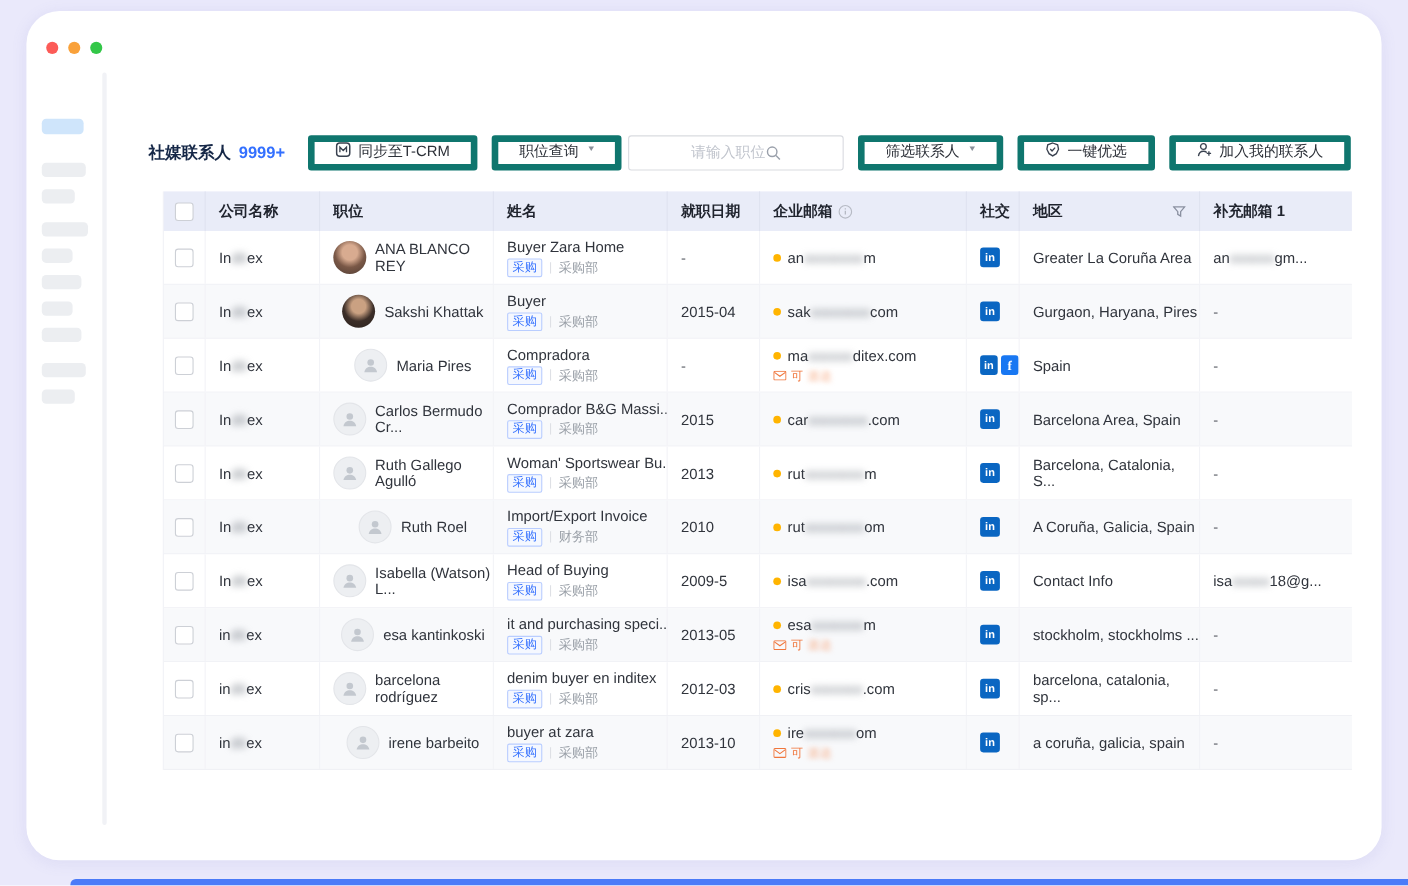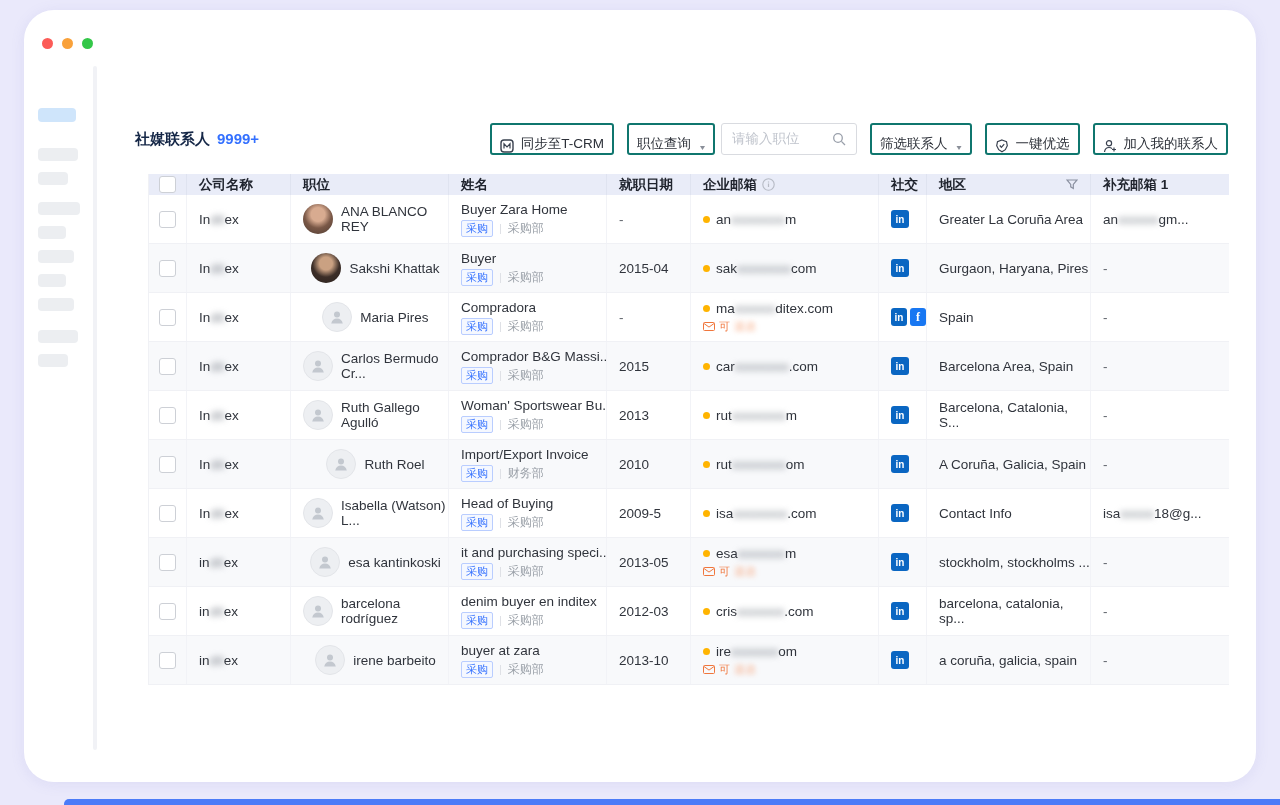--- a/index.html
+++ b/index.html
@@ -21,31 +21,31 @@
   .vdiv{position:absolute;left:69px;top:56px;height:684px;width:4px;background:#f1f2f6;border-radius:2px}
   .sbar{position:absolute;left:14px;height:13px;border-radius:4px;background:#eceef1}
   .sbar.active{background:#cfe5fb;height:14px}
 
   
   .title{position:absolute;left:111px;top:48px;font-size:23px;font-weight:700;color:#1d2129;letter-spacing:1.5px}
   .tb{position:absolute;left:111px;right:28px;top:112px;height:34px;display:flex;align-items:center}
   .tb-left{display:flex;gap:7px;align-items:baseline;font-size:15px;font-weight:700;color:#152747}
   .count{color:#3370ff;font-weight:700}
   .tb-right{margin-left:auto;display:flex;gap:13px;align-items:center}
-  .btn{height:32px;box-sizing:border-box;display:flex;align-items:flex-end;gap:7px;padding:0 8px;border:2px solid #0f766e;border-radius:3px;background:#fff;font-size:13.5px;color:#2c3038;cursor:pointer;white-space:nowrap}
+  .btn{height:32px;box-sizing:border-box;display:flex;align-items:flex-start;gap:7px;padding:0 19px;border:6px solid #0f766e;border-radius:3px;background:#fff;font-size:13.5px;color:#2c3038;cursor:pointer;white-space:nowrap}
   .ddgroup{display:flex;gap:6px;align-items:center}
-  .inp{width:136px;height:32px;box-sizing:border-box;display:flex;align-items:center;justify-content:space-between;border:1px solid #d9dbe0;border-radius:3px;background:#fff;padding:0 10px}
+  .inp{width:196px;height:32px;box-sizing:border-box;display:flex;align-items:center;justify-content:center;border:1px solid #d9dbe0;border-radius:3px;background:#fff;padding:0 10px}
   .ph{color:#c1c5cd;font-size:13.5px}
   .caret{color:#8a8f99;font-size:10px;margin-left:2px;transform:scaleY(.8)}
   .ico{display:inline-flex;align-items:center;justify-content:center}
 
   
   .table{position:absolute;left:124px;top:164px;width:1080px;border-left:1px solid #f0f1f5}
   .grid{display:grid;grid-template-columns:38px 104px 158px 158px 84px 188px 48px 164px 137px}
-  .thead{height:21px;background:#e9ecf8;font-size:13.5px;font-weight:700;color:#20242e}
+  .thead{height:36px;background:#e9ecf8;font-size:13.5px;font-weight:700;color:#20242e}
   .th{padding-left:12px;display:flex;align-items:center;gap:5px;height:100%;box-sizing:border-box;border-right:1px solid #dfe3f0;overflow:hidden}
   .th:last-child{border-right:none}
   .th.cb,.td.cb{padding:0;justify-content:center;align-items:center;display:flex;flex-direction:row}
   .tr{height:48px;border-bottom:1px solid #f0f1f5;background:#fff;font-size:13.5px;color:#30343c}
   .tr.alt{background:#f8f9fb}
   .td{padding-left:12px;display:flex;flex-direction:column;justify-content:center;gap:3px;border-right:1px solid #f2f3f7;height:100%;box-sizing:border-box;overflow:hidden}
   .td:last-child{border-right:none}
   .td.hrow{flex-direction:row;align-items:center;gap:8px}
   .cbx{width:15px;height:15px;border:1px solid #cdd0d6;border-radius:3px;background:#fff;display:inline-block;cursor:pointer}
   .line{display:flex;align-items:center;white-space:nowrap}

